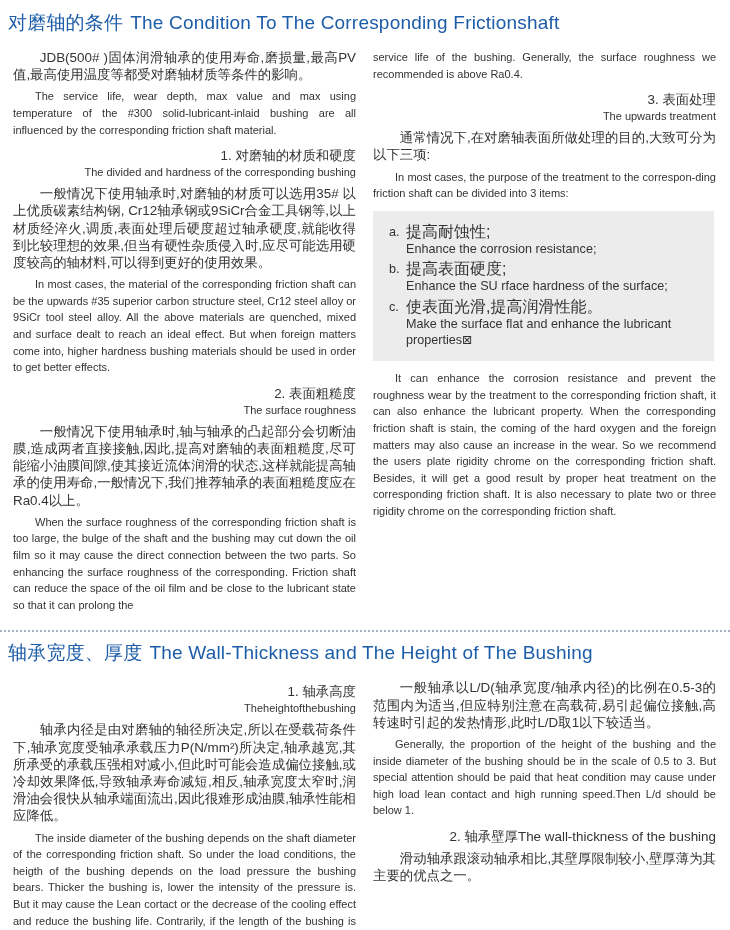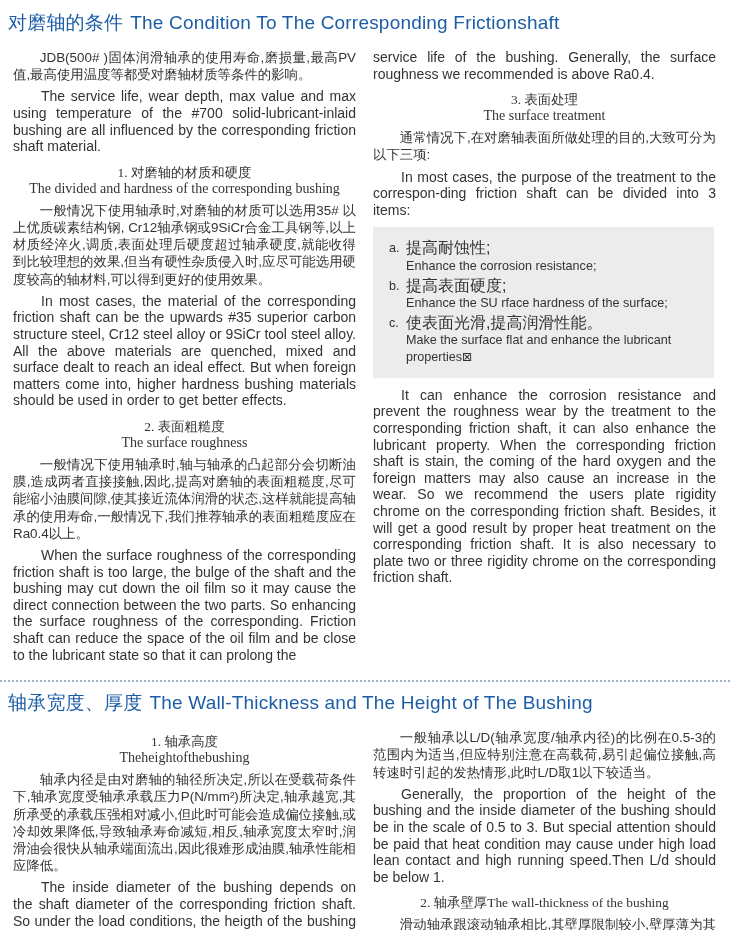--- a/index.html
+++ b/index.html
@@ -10,25 +10,25 @@
   }
   .page { box-sizing:border-box; padding:8px 14px 0 13px; }
   .sec-title {
     font-size:19px; font-weight:normal; color:#1d5da8;
     margin:2px 0 8px -5px; letter-spacing:0.2px;
   }
   .sec-title .t-zh { margin-right:7px; }
   .cols { display:flex; gap:17px; }
   .col { flex:1; min-width:0; }
   p { margin:5px 0; text-align:justify; }
-  .en { font-size:14px; line-height:16.6px; }
+  .en { font-size:11px; line-height:16.6px; }
   .zh { font-size:13.4px; line-height:17.2px; }
   .indent { text-indent:2em; }
   .subhead { margin:9px 0 4px; }
-  .subhead div { text-align:center;font-family:Liberation Serif, serif; }
+  .subhead div { text-align:right; }
   .subhead .zh { line-height:17px; }
   .subhead .en { line-height:16px; }
   .graybox { background:#ececec; padding:9px 10px 9px 16px; margin:9px 2px 9px 0; }
   .gitem { display:flex; margin:4px 0; }
   .glabel { width:17px; flex:none; font-size:12.6px; line-height:16.2px; }
   .gbody { flex:1; font-size:12.6px; line-height:16.2px; }
   .gbody .g-zh { font-size:16px; }
   .dotted-sep {
     border:none; border-top:2px dotted #a3b2c2;
     margin:12px -14px 8px -13px;
@@ -37,40 +37,40 @@
 </head>
 <body>
 
 <div class="page">
 
   <h1 class="sec-title"><span class="t-zh">对磨轴的条件</span><span class="t-en">The Condition To The Corresponding Frictionshaft</span></h1>
 
   <div class="cols">
     <div class="col">
       <p class="zh indent">JDB(500# )固体润滑轴承的使用寿命,磨损量,最高PV值,最高使用温度等都受对磨轴材质等条件的影响。</p>
-      <p class="en indent">The service life, wear depth, max value and max using temperature of the #700 solid-lubricant-inlaid bushing are all influenced by the corresponding friction shaft material.</p>
+      <p class="en indent">The service life, wear depth, max value and max using temperature of the #300 solid-lubricant-inlaid bushing are all influenced by the corresponding friction shaft material.</p>
       <div class="subhead">
         <div class="zh">1. 对磨轴的材质和硬度</div>
         <div class="en">The divided and hardness of the corresponding bushing</div>
       </div>
       <p class="zh indent">一般情况下使用轴承时,对磨轴的材质可以选用35# 以上优质碳素结构钢, Cr12轴承钢或9SiCr合金工具钢等,以上材质经淬火,调质,表面处理后硬度超过轴承硬度,就能收得到比较理想的效果,但当有硬性杂质侵入时,应尽可能选用硬度较高的轴材料,可以得到更好的使用效果。</p>
       <p class="en indent">In most cases, the material of the corresponding friction shaft can be the upwards #35 superior carbon structure steel, Cr12 steel alloy or 9SiCr tool steel alloy. All the above materials are quenched, mixed and surface dealt to reach an ideal effect. But when foreign matters come into, higher hardness bushing materials should be used in order to get better effects.</p>
       <div class="subhead">
         <div class="zh">2. 表面粗糙度</div>
         <div class="en">The surface roughness</div>
       </div>
       <p class="zh indent">一般情况下使用轴承时,轴与轴承的凸起部分会切断油膜,造成两者直接接触,因此,提高对磨轴的表面粗糙度,尽可能缩小油膜间隙,使其接近流体润滑的状态,这样就能提高轴承的使用寿命,一般情况下,我们推荐轴承的表面粗糙度应在Ra0.4以上。</p>
       <p class="en indent">When the surface roughness of the corresponding friction shaft is too large, the bulge of the shaft and the bushing may cut down the oil film so it may cause the direct connection between the two parts. So enhancing the surface roughness of the corresponding. Friction shaft can reduce the space of the oil film and be close to the lubricant state so that it can prolong the</p>
     </div>
 
     <div class="col">
       <p class="en">service life of the bushing. Generally, the surface roughness we recommended is above Ra0.4.</p>
       <div class="subhead">
         <div class="zh">3. 表面处理</div>
-        <div class="en">The surface treatment</div>
+        <div class="en">The upwards treatment</div>
       </div>
       <p class="zh indent">通常情况下,在对磨轴表面所做处理的目的,大致可分为以下三项:</p>
       <p class="en indent">In most cases, the purpose of the treatment to the correspon-ding friction shaft can be divided into 3 items:</p>
 
       <div class="graybox">
         <div class="gitem">
           <span class="glabel">a.</span>
           <span class="gbody"><span class="g-zh">提高耐蚀性;</span><br><span class="g-en">Enhance the corrosion resistance;</span></span>
         </div>
         <div class="gitem">

